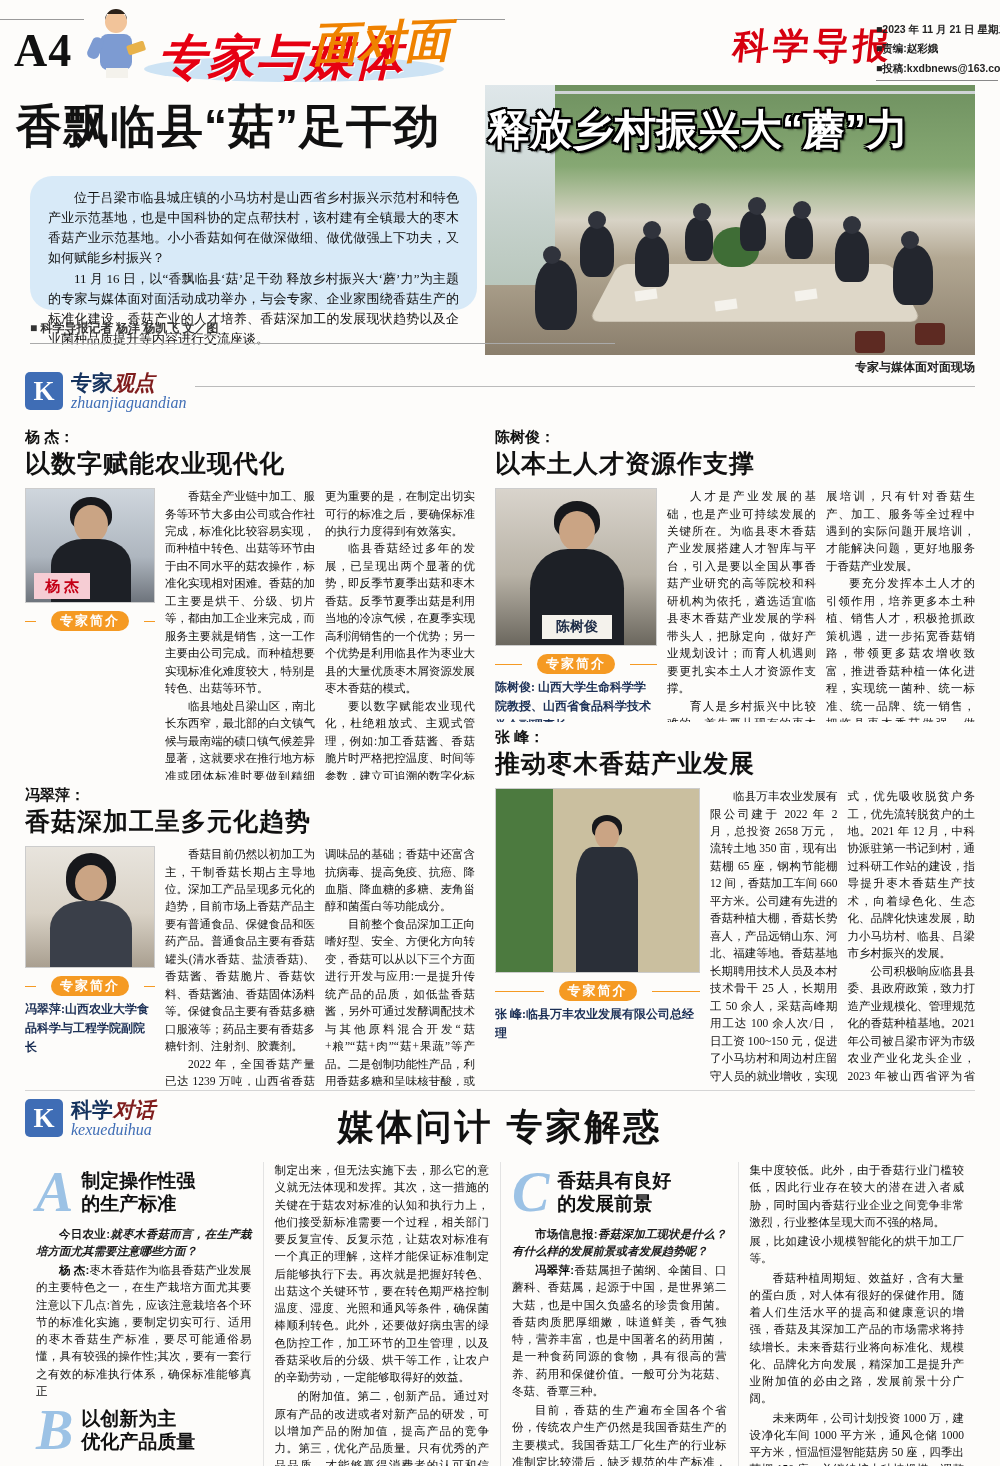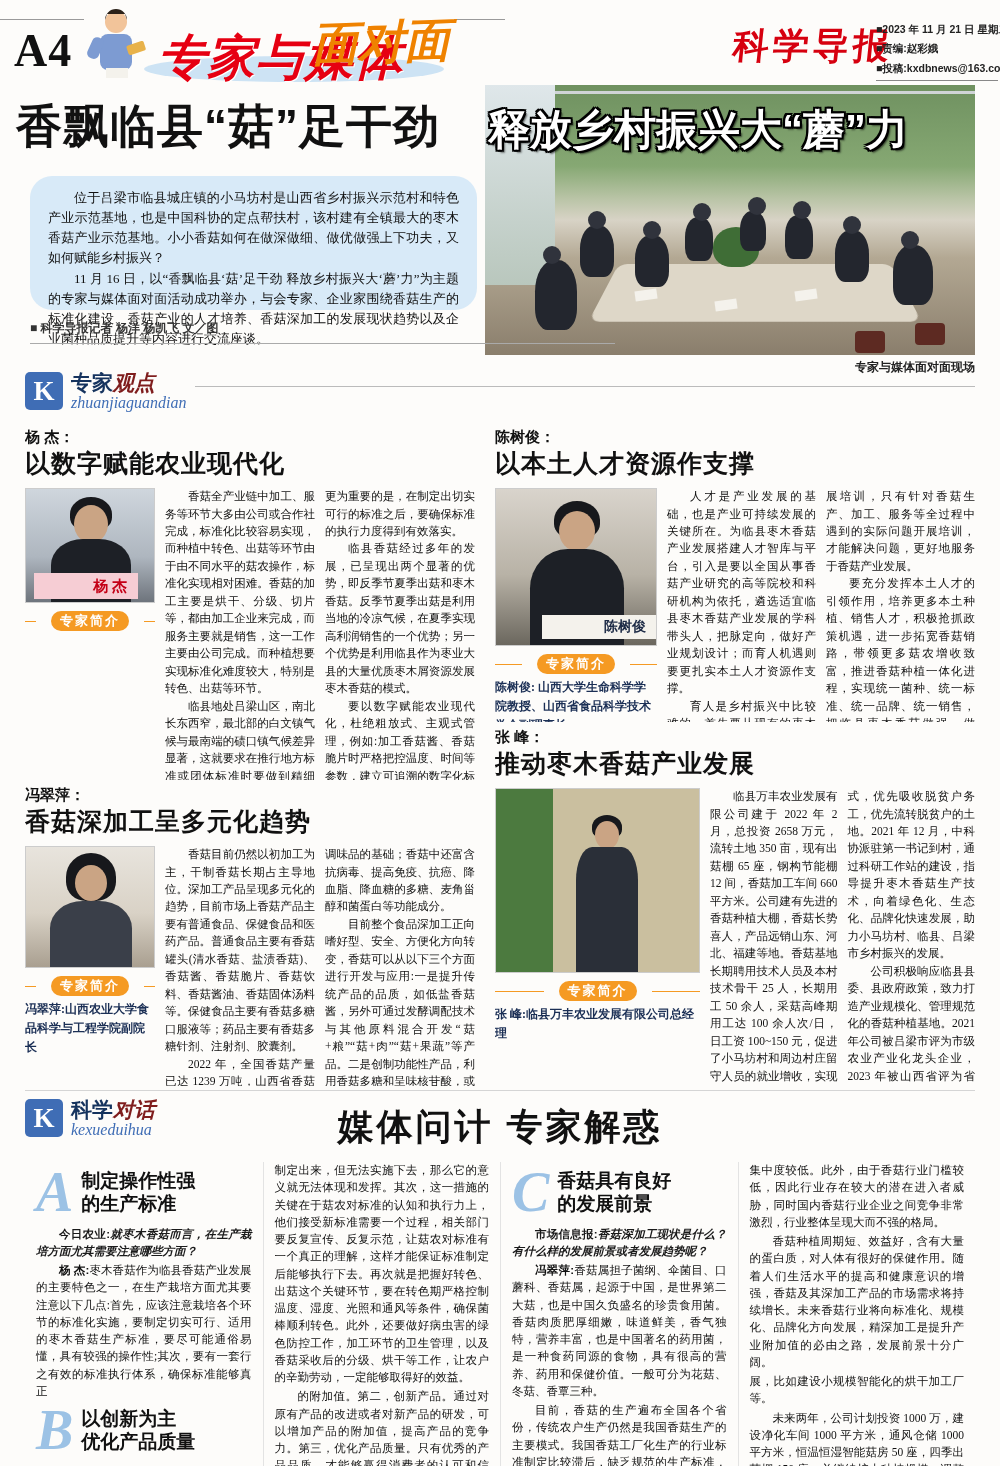--- a/index.html
+++ b/index.html
@@ -76,21 +76,21 @@
   .media{flex:0 0 auto;}
   .portrait{position:relative;overflow:hidden;border:1px solid #ccc;box-sizing:border-box;}
   .p-yang{background:linear-gradient(#cfd6dd,#aeb6bf 60%,#6e747c);}
   .p-feng{background:linear-gradient(#e8e4dd,#d9d2c6 55%,#a99f90);}
   .p-chen{background:linear-gradient(#d9d4cc,#b8b2a6 55%,#6b675e);}
   .p-zhang{background:linear-gradient(90deg,#4c7a3f 0 28%,#cabf9f 28% 100%);}
   .head-c{position:absolute;border-radius:50%;background:#caa484;}
   .hair-c{position:absolute;border-radius:50% 50% 40% 40%;background:#17181c;}
   .torso-c{position:absolute;border-radius:40% 40% 0 0;background:#1d2026;}
   .plate{position:absolute;font-family:"Liberation Serif",serif;font-weight:bold;
-        display:flex;align-items:center;justify-content:center;padding-left:48px;}
+        display:flex;align-items:center;justify-content:center;}
   .plate.pink{background:#f6cdd4;color:#c40016;}
   .plate.white{background:#f4f2ec;color:#1c2a45;}
   .badge{display:flex;align-items:center;gap:15px;margin:8px 0 4px 0;}
   .badge .bl{flex:1;border-top:1.5px solid #f59a23;}
   .badge .pill{background:#f59a23;color:#fff;font-size:13px;font-weight:bold;padding:1px 9px;
         border-radius:11px;letter-spacing:2px;white-space:nowrap;}
   .bio{font-family:"Liberation Serif",serif;font-size:12px;font-weight:bold;color:#1b2f55;
         line-height:1.6;}
   .atext{flex:1;column-count:2;column-gap:10px;font-family:"Liberation Serif",serif;
         font-size:11.5px;line-height:1.52;text-align:justify;}
@@ -349,20 +349,20 @@
           </div>
         </div>
         <p class="qp"><b>市场信息报:</b><span>香菇深加工现状是什么？有什么样的发展前景或者发展趋势呢？</span></p>
         <p class="ap"><b>冯翠萍:</b><span>香菇属担子菌纲、伞菌目、口蘑科、香菇属，起源于中国，是世界第二大菇，也是中国久负盛名的珍贵食用菌。香菇肉质肥厚细嫩，味道鲜美，香气独特，营养丰富，也是中国著名的药用菌，是一种食药同源的食物，具有很高的营养、药用和保健价值。一般可分为花菇、冬菇、香覃三种。</span></p>
         <p class="ap">目前，香菇的生产遍布全国各个省份，传统农户生产仍然是我国香菇生产的主要模式。我国香菇工厂化生产的行业标准制定比较滞后，缺乏规范的生产标准，行业整体</p>
 
       </div>
 
       <div class="bcol">
         <p class="cp" style="text-indent:0;">集中度较低。此外，由于香菇行业门槛较低，因此行业存在较大的潜在进入者威胁，同时国内香菇行业企业之间竞争非常激烈，行业整体呈现大而不强的格局。</p>
+        <p class="cp" style="text-indent:0;">展，比如建设小规模智能化的烘干加工厂等。</p>
         <p class="cp">香菇种植周期短、效益好，含有大量的蛋白质，对人体有很好的保健作用。随着人们生活水平的提高和健康意识的增强，香菇及其深加工产品的市场需求将持续增长。未来香菇行业将向标准化、规模化、品牌化方向发展，精深加工是提升产业附加值的必由之路，发展前景十分广阔。</p>
-        <p class="cp" style="text-indent:0;">展，比如建设小规模智能化的烘干加工厂等。</p>
         <p class="cp">未来两年，公司计划投资 1000 万，建设净化车间 1000 平方米，通风仓储 1000 平方米，恒温恒湿智能菇房 50 座，四季出菇棚 150 座，并继续扩大种植规模，调整优化产业结构，提高效益。并按照党建引领特色产业富民的思路，全力推进千亩园区的建设，推动枣木香菇的产业发展，香飘全国，建设振兴乡村。</p>
       </div>
     </div>
   </div>
 
 </div>
 
 </body></html>

